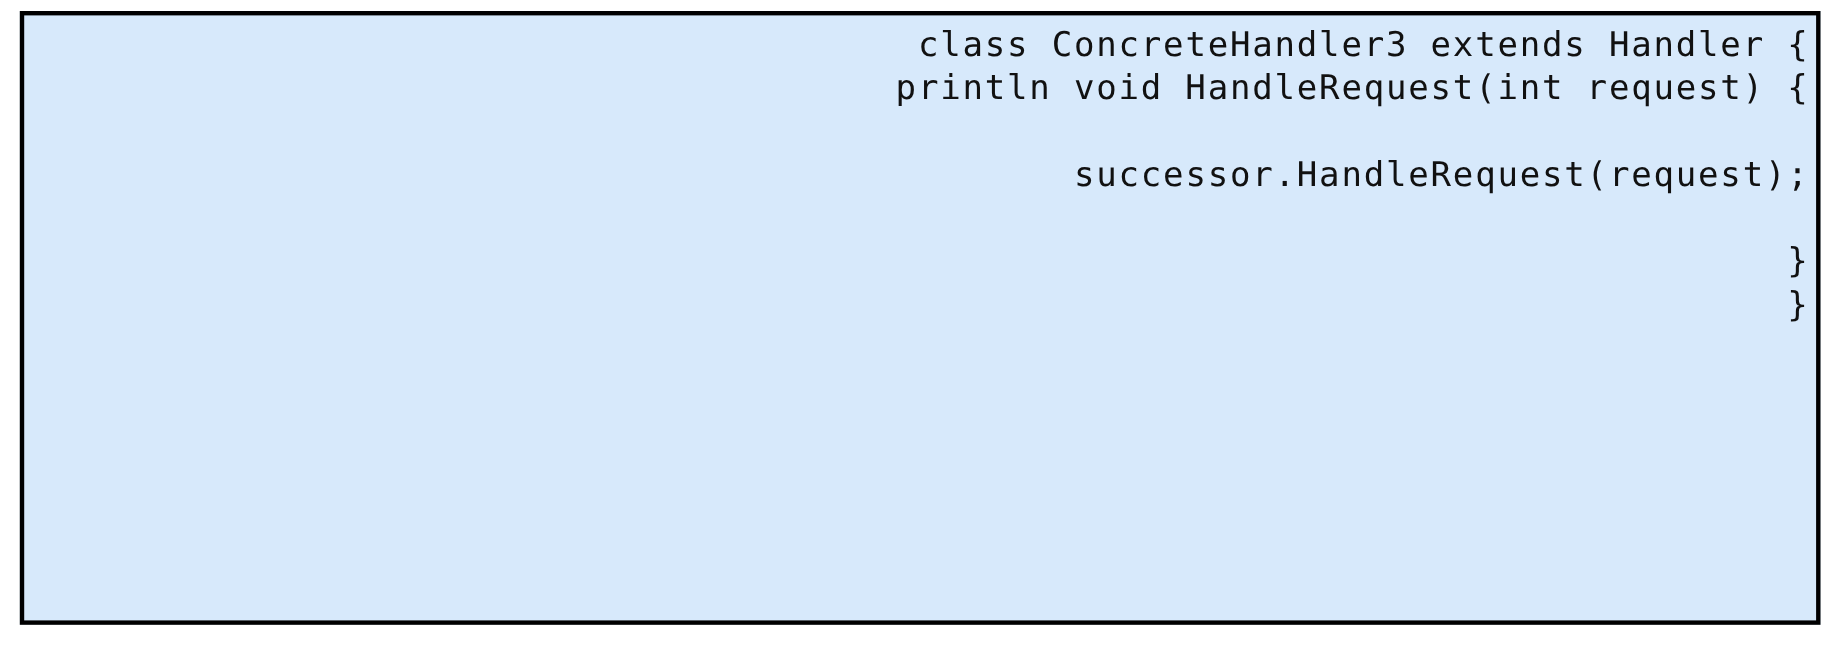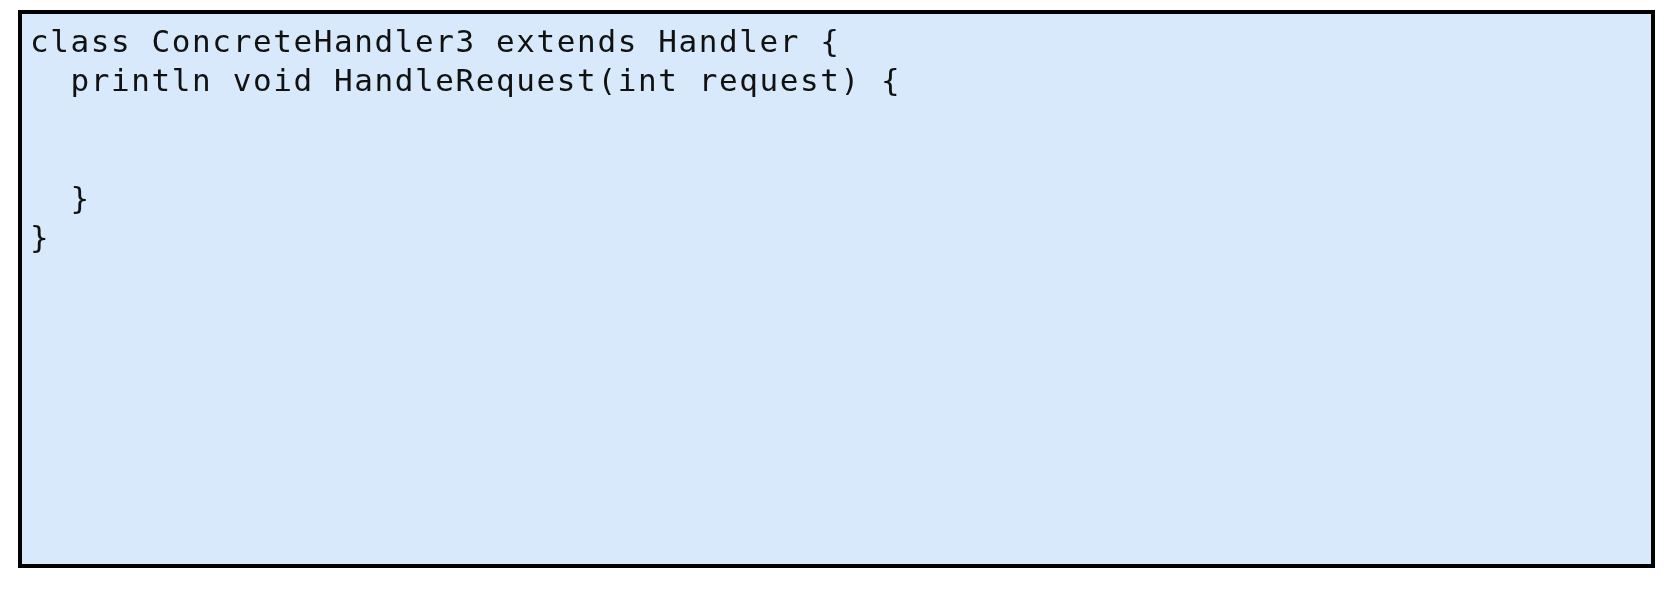--- a/index.html
+++ b/index.html
@@ -21,36 +21,38 @@
     position: absolute;
     left: 18px;
     top: 10px;
     width: 1637px;
     height: 558px;
     box-sizing: border-box;
     background: #d7e9fb;
     border: 4px solid #000000;
     padding: 8px 6px 6px 8px;
     overflow: hidden;
+    text-align: right;
   }
   .code-line {
     height: 39.3px;
     line-height: 39.3px;
     font-family: "DejaVu Sans Mono", "Liberation Mono", monospace;
     font-size: 31px;
     letter-spacing: 1.6px;
     color: #111111;
     white-space: pre;
   }
 </style>
 </head>
 <body>
 
 <div class="page">
   <div class="code-box">
     <div class="code-line">class ConcreteHandler3 extends Handler {</div>
     <div class="code-line">  println void HandleRequest(int request) {</div>
     <div class="code-line"></div>
+    <div class="code-line">      successor.HandleRequest(request);</div>
     <div class="code-line"></div>
     <div class="code-line">  }</div>
     <div class="code-line">}</div>
   </div>
 </div>
 
 </body></html>

